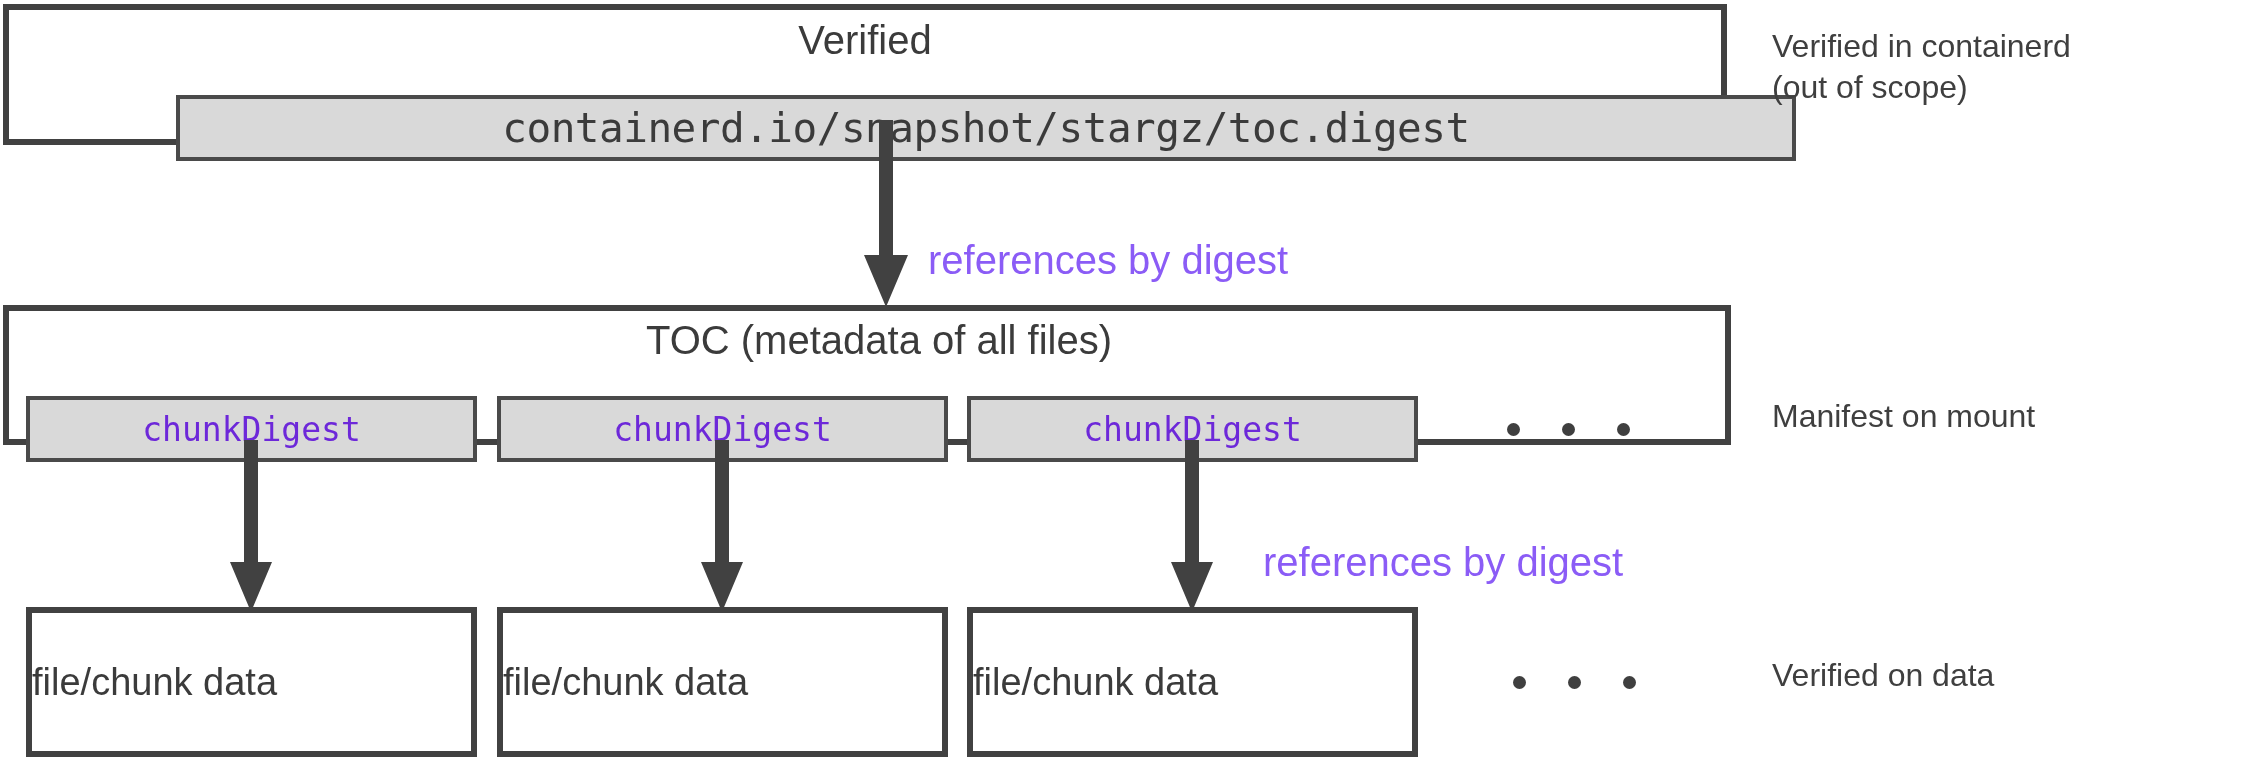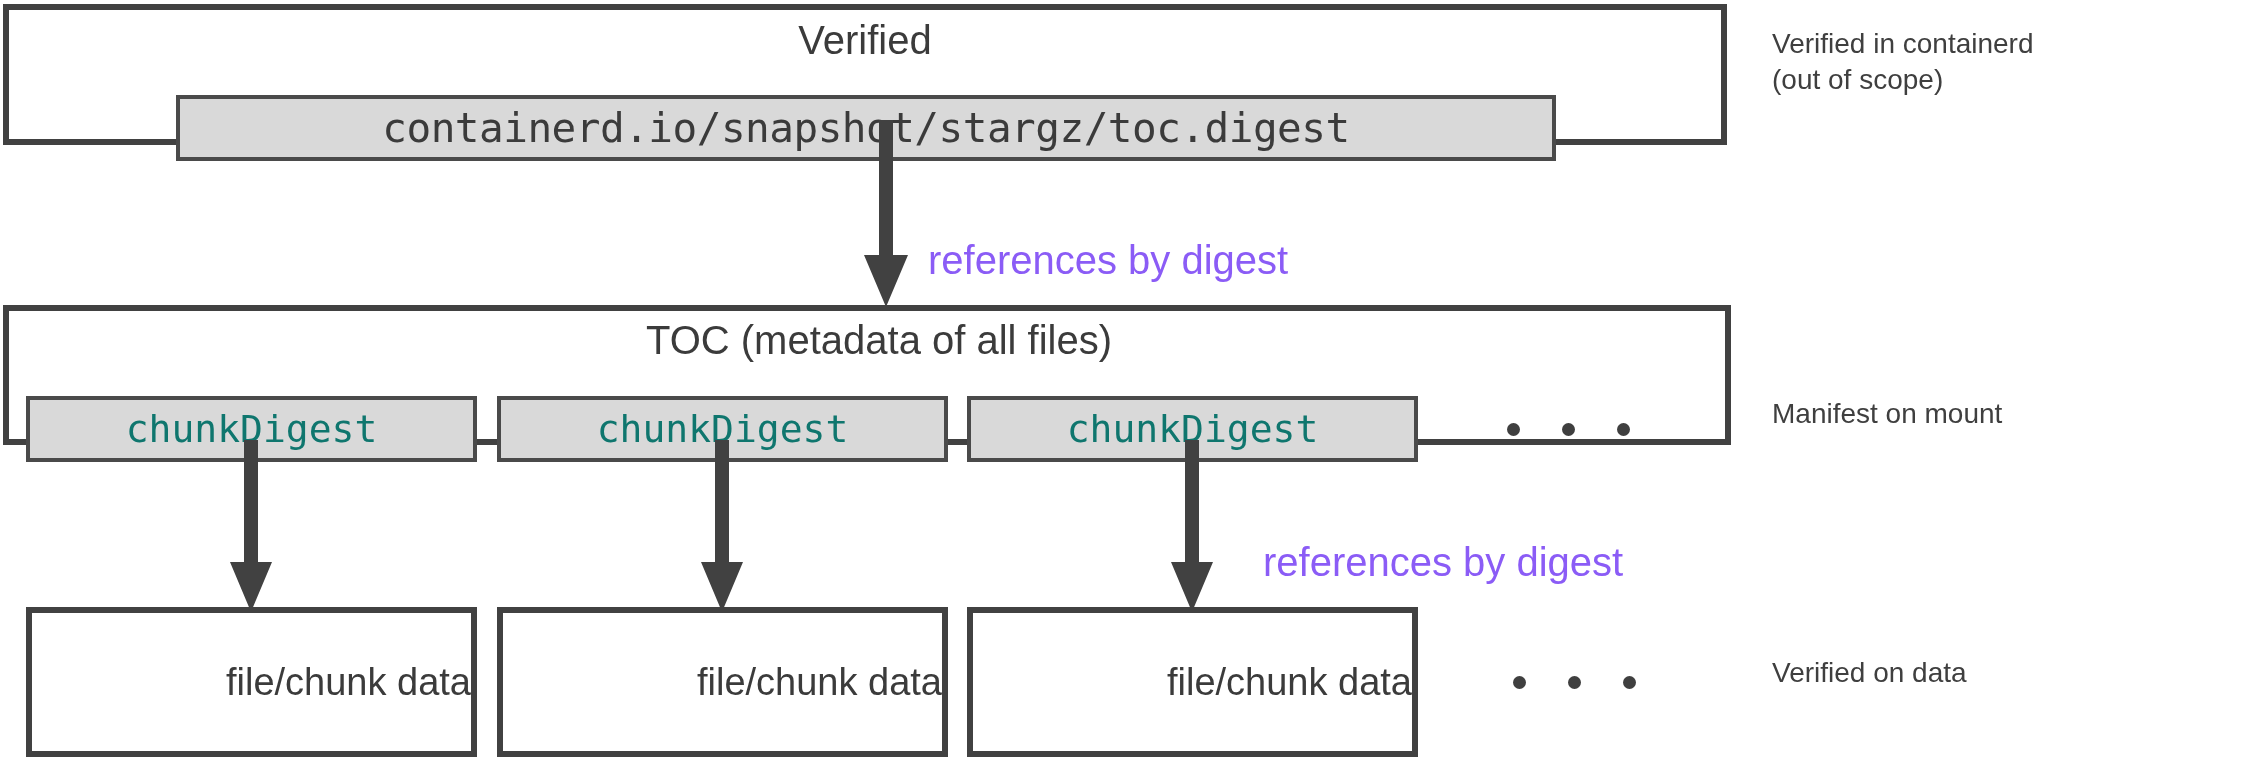--- a/index.html
+++ b/index.html
@@ -37,21 +37,21 @@
     display: flex;
     align-items: center;
     justify-content: center;
   }
 
   .plain-box {
     border: 6px solid #414141;
     background: #ffffff;
     display: flex;
     align-items: center;
-    justify-content: flex-end;
+    justify-content: flex-start;
   }
 
   .section-title {
     position: absolute;
     text-align: center;
     font-size: 40px;
     line-height: 1;
     color: #3b3b3b;
     white-space: nowrap;
   }
@@ -59,34 +59,34 @@
   .mono-label {
     font-family: "DejaVu Sans Mono", "Liberation Mono", monospace;
     font-size: 41px;
     letter-spacing: -0.5px;
     color: #3b3b3b;
     white-space: nowrap;
   }
 
   .mono-label-sm {
     font-family: "DejaVu Sans Mono", "Liberation Mono", monospace;
-    font-size: 38px;
-    color: #0f766e;
+    font-size: 33px;
+    color: #6d28d9;
     white-space: nowrap;
   }
 
   .box-label {
     font-size: 38px;
     color: #3b3b3b;
     white-space: nowrap;
   }
 
   .side-label {
     position: absolute;
-    font-size: 28px;
+    font-size: 32px;
     line-height: 1.28;
     color: #3f3f3f;
     white-space: pre-line;
   }
 
   .edge-label {
     position: absolute;
     font-size: 40px;
     line-height: 1;
     color: #8b5cf6;
@@ -111,21 +111,21 @@
 </style>
 </head>
 <body>
 
 <div class="stage">
 
   <div class="abs outer-box" style="left:3px; top:4px; width:1724px; height:141px;"></div>
 
   <div class="section-title" style="left:3px; top:20px; width:1724px;">Verified</div>
 
-  <div class="abs inner-box" style="left:176px; top:95px; width:1380px; height:66px;">
+  <div class="abs inner-box" style="left:176px; top:95px; width:1620px; height:66px;">
     <span class="mono-label">containerd.io/snapshot/stargz/toc.digest</span>
   </div>
 
   <div class="side-label" style="left:1772px; top:26px; width:480px;">Verified in containerd
 (out of scope)</div>
 
   <svg class="arrow" style="left:856px; top:120px; width:60px; height:190px;" viewBox="0 0 60 190" xmlns="http://www.w3.org/2000/svg">
     <path d="M23 0 L37 0 L37 135 L52 135 L30 187 L8 135 L23 135 Z" fill="#414141"></path>
   </svg>
 

